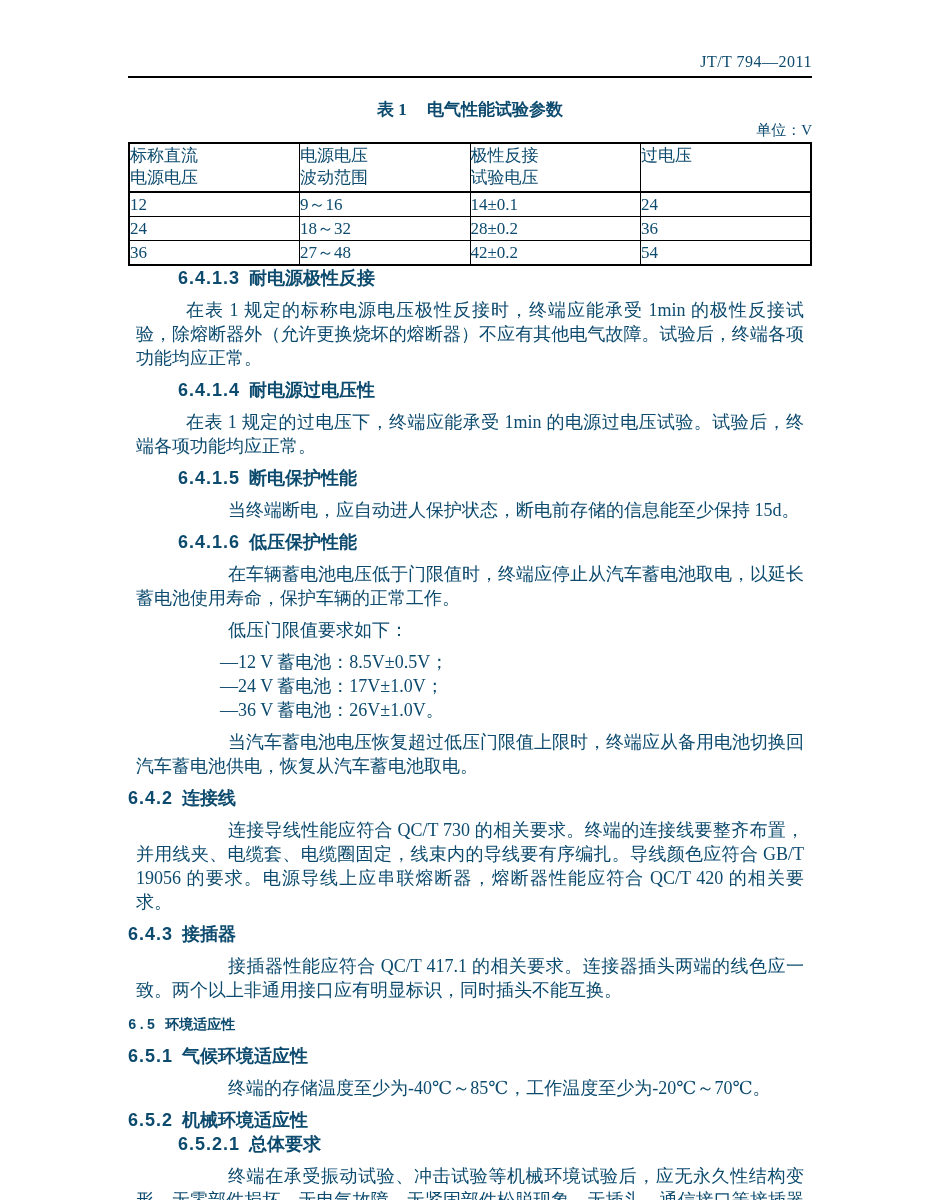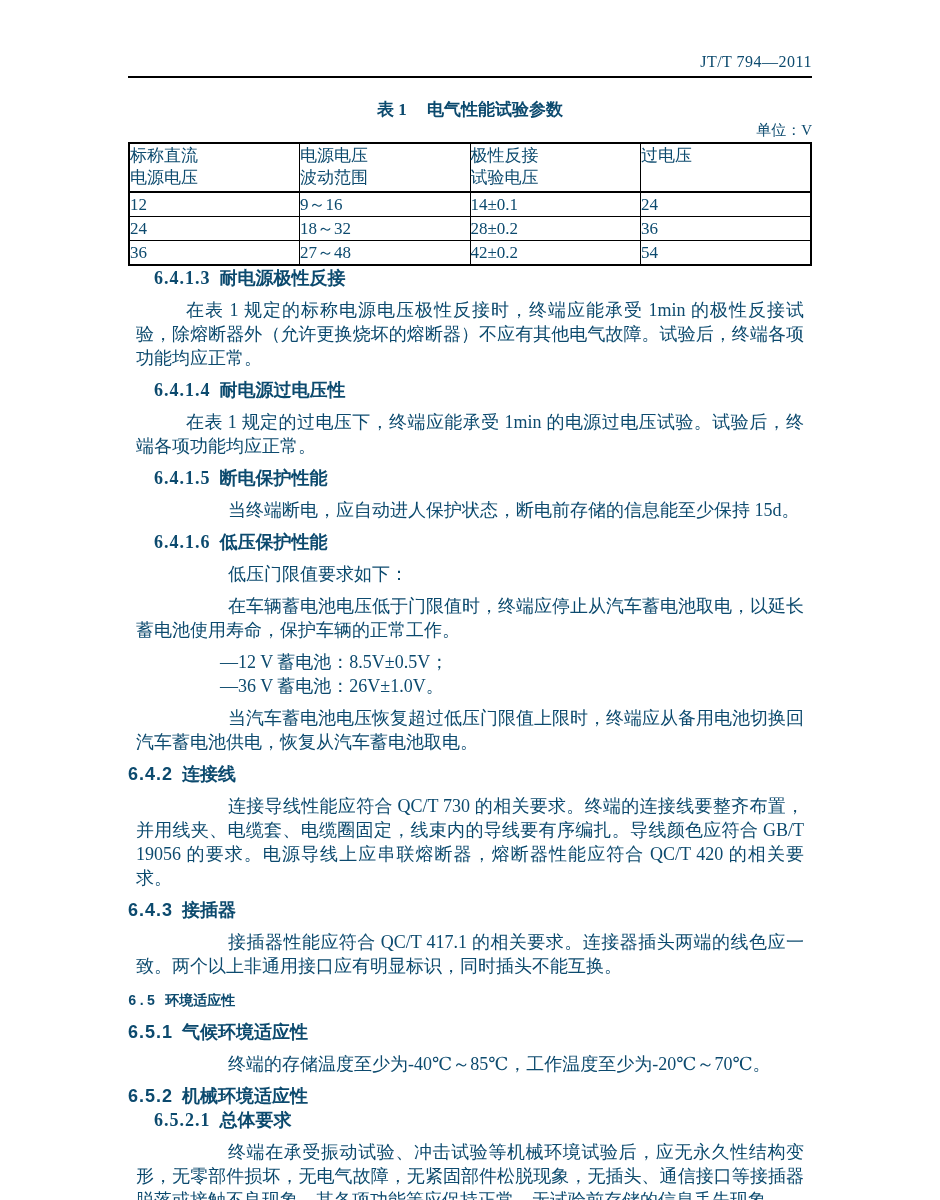--- a/index.html
+++ b/index.html
@@ -19,22 +19,22 @@
   .cap-label { margin-right:1.2em; }
   .unit-note { text-align:right; font-size:15px; line-height:18px; margin-top:1px; margin-bottom:3px; }
 
   
   table.params-table { width:100%; border-collapse:collapse; table-layout:fixed; border:2px solid #000; }
   .params-table th, .params-table td { border:1px solid #000; text-align:left; padding:0; font-weight:normal; }
   .params-table thead th { height:46px; vertical-align:top; font-size:17px; line-height:22px; padding-top:1px; border-bottom:2px solid #000; }
   .params-table tbody td { height:23px; font-size:17px; line-height:23px; }
 
   
-  .h3 { margin:0 0 0 26px; font-size:18px; line-height:24px; font-weight:bold;
-        font-family:Liberation Serif, serif; }
+  .h3 { margin:0 0 0 50px; font-size:18px; line-height:24px; font-weight:bold;
+        font-family:Liberation Sans, sans-serif; }
   .h2 { margin:0; font-size:18px; line-height:24px; font-weight:bold;
         font-family:"Liberation Sans","DejaVu Sans",sans-serif; }
   .h1 { margin:10px 0 6px 0; font-size:14px; line-height:26px; font-weight:bold;
         font-family:Liberation Mono, monospace; }
   .hnum { font-weight:600; margin-right:9px; letter-spacing:1px; }
   .para { margin:8px; font-size:18px; line-height:24px; text-align:justify; }
   .ind-a { text-indent:50px; }
   .ind-b { text-indent:92px; }
   .list-line { margin-left:92px; font-size:18px; line-height:24px; }
 
@@ -97,23 +97,24 @@
     <p class="para ind-a">在表 1 规定的过电压下，终端应能承受 1min 的电源过电压试验。试验后，终端各项功能均应正常。</p>
 
     <div class="h3">
       <span class="hnum">6.4.1.5</span><span class="htitle">断电保护性能</span>
     </div>
     <p class="para ind-b">当终端断电，应自动进人保护状态，断电前存储的信息能至少保持 15d。</p>
 
     <div class="h3">
       <span class="hnum">6.4.1.6</span><span class="htitle">低压保护性能</span>
     </div>
+    <p class="para ind-b">在车辆蓄电池电压低于门限值时，终端应停止从汽车蓄电池取电，以延长蓄电池使用寿命，保护车辆的正常工作。</p>
     <p class="para ind-b">低压门限值要求如下：</p>
-    <p class="para ind-b">在车辆蓄电池电压低于门限值时，终端应停止从汽车蓄电池取电，以延长蓄电池使用寿命，保护车辆的正常工作。</p>
     <div class="list-line">—12 V 蓄电池：8.5V±0.5V；</div>
+    <div class="list-line">—24 V 蓄电池：17V±1.0V；</div>
     <div class="list-line">—36 V 蓄电池：26V±1.0V。</div>
     <p class="para ind-b">当汽车蓄电池电压恢复超过低压门限值上限时，终端应从备用电池切换回汽车蓄电池供电，恢复从汽车蓄电池取电。</p>
 
     <div class="h2">
       <span class="hnum">6.4.2</span><span class="htitle">连接线</span>
     </div>
     <p class="para ind-b">连接导线性能应符合 QC/T 730 的相关要求。终端的连接线要整齐布置，并用线夹、电缆套、电缆圈固定，线束内的导线要有序编扎。导线颜色应符合 GB/T 19056 的要求。电源导线上应串联熔断器，熔断器性能应符合 QC/T 420 的相关要求。</p>
 
     <div class="h2">
       <span class="hnum">6.4.3</span><span class="htitle">接插器</span>

